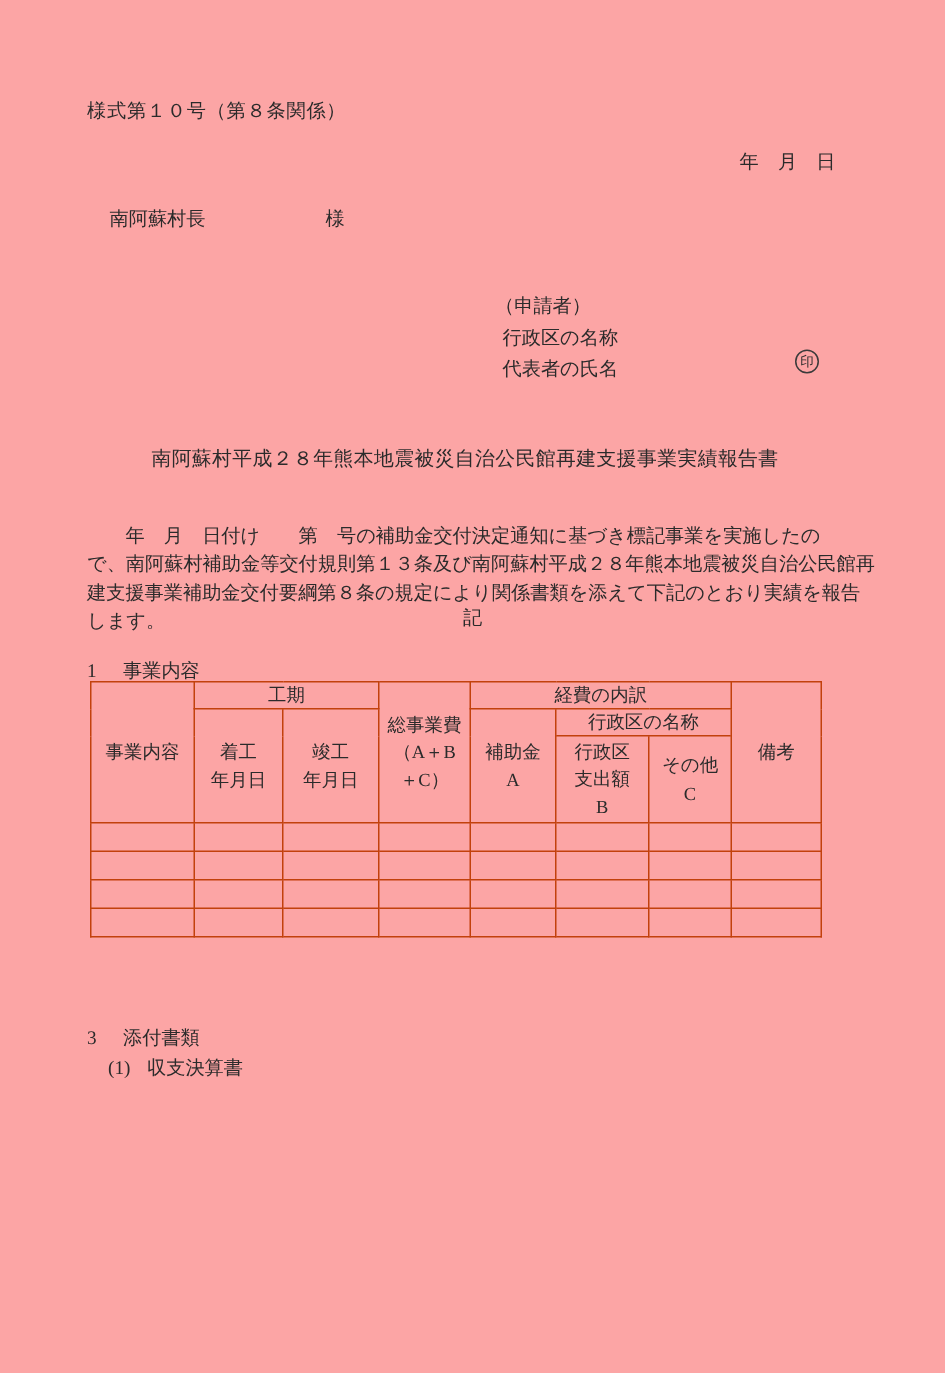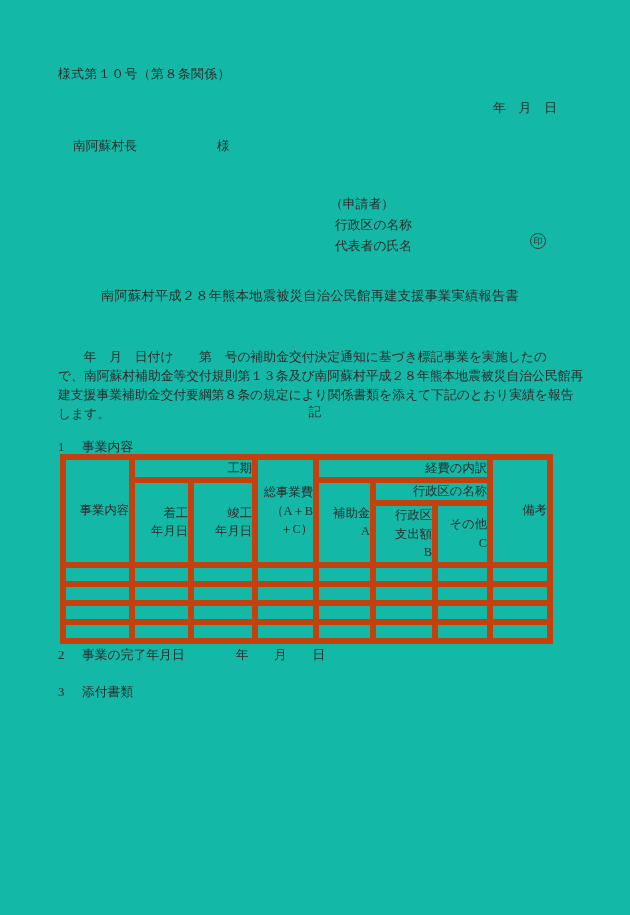--- a/index.html
+++ b/index.html
@@ -1,53 +1,53 @@
 <!DOCTYPE html>
 <html lang="ja"><head>
 <meta charset="utf-8">
 <style>
   html,body{margin:0;padding:0;background:#ffffff;}
   .page{
     position:relative;
     width:630px;height:915px;
-    background:#14b8a6;
+    background:#fca5a5;
     color:#2b2b2b;
     font-family:"Liberation Serif","DejaVu Serif",serif;
     font-size:12.8px;
     overflow:hidden;
   }
   .abs{position:absolute;}
   .form-number{left:58px;top:66px;letter-spacing:.5px;}
   .date-line{right:73px;top:100px;}
   .addressee{left:73px;top:138px;}
   .addressee .honorific{margin-left:80px;}
   .applicant{left:330px;top:194px;line-height:21px;}
   .applicant .indent{padding-left:5px;}
   .seal{
     left:530px;top:233px;
     width:14px;height:14px;
     border:1px solid #3a3a3a;border-radius:50%;
     font-size:9px;line-height:14px;text-align:center;
   }
-  .doc-title{left:0;top:287px;width:620px;text-align:center;font-size:13.2px;letter-spacing:.3px;}
+  .doc-title{left:0;top:297px;width:620px;text-align:center;font-size:13.2px;letter-spacing:.3px;}
   .body-par{left:58px;top:348px;line-height:19px;white-space:pre;}
   .record-mark{left:0;top:404px;width:630px;text-align:center;}
   .sec-heading{white-space:nowrap;}
   .sec-no{display:inline-block;width:24px;}
   .sec1{left:58px;top:439px;}
   .ptable-wrap{left:60px;top:454px;}
   table.ptable{
     border-collapse:collapse;table-layout:fixed;width:487px;
     font-size:12.3px;color:#2b2b2b;
   }
   table.ptable th,table.ptable td{
-    border:6px solid #c2410c;
+    border:1px solid #c2410c;
     padding:0;margin:0;
     font-weight:normal;
-    text-align:right;vertical-align:middle;
+    text-align:center;vertical-align:middle;
   }
   .pre{white-space:pre-line;line-height:18.5px;}
   tr.h1{height:17px;}
   tr.h2{height:18px;}
   tr.h3{height:58px;}
   tr.data{height:19px;}
   .sec2{left:58px;top:647px;}
   .sec2 .s2-date{margin-left:51px;}
   .sec3{left:58px;top:684px;}
   .attach{left:72px;top:703px;line-height:19.6px;}
@@ -162,24 +162,24 @@
             <td></td>
             <td></td>
             <td></td>
             <td></td>
             <td></td>
       </tr>
     </tbody>
       </table>
   </div>
 
-  <div class="abs sec2 sec-heading">
-    <span class="sec-no">2</span><span>事業の完了年月日</span><span class="s2-date">年　　月　　日</span>
-  </div>
 
   <div class="abs sec3 sec-heading">
     <span class="sec-no">3</span><span>添付書類</span>
   </div>
 
   <div class="abs attach">
+    <div>
+      <span class="item-no">(1)</span><span>収支決算書</span>
+    </div>
   </div>
 
 </div>
 
 </body></html>

